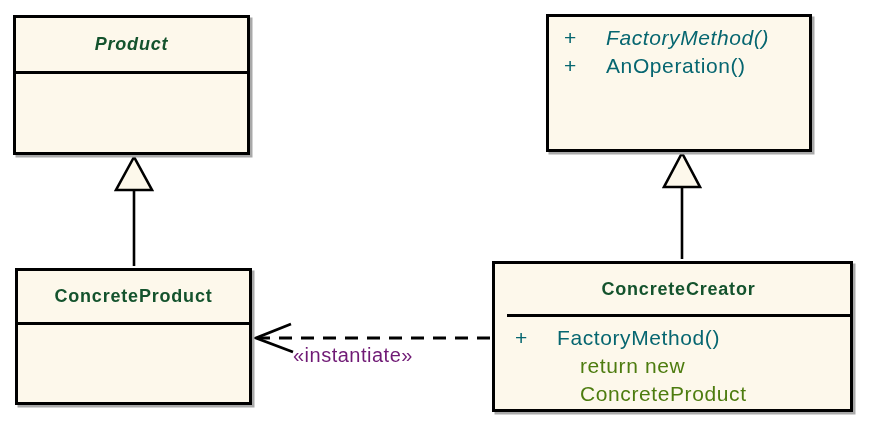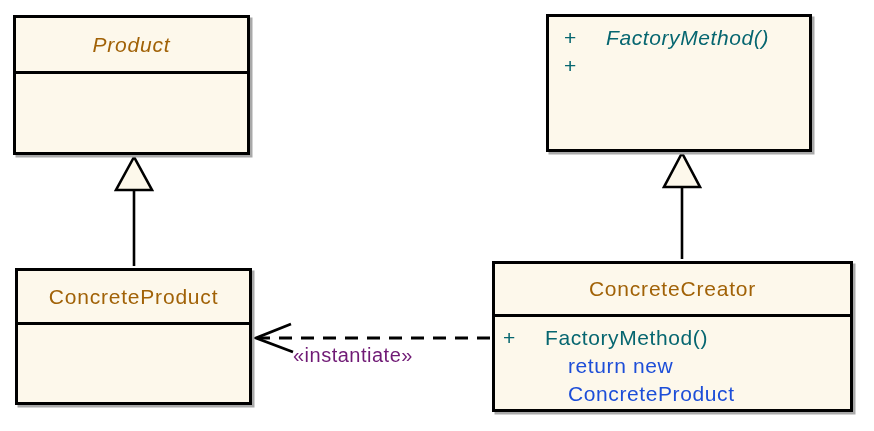--- a/index.html
+++ b/index.html
@@ -19,24 +19,24 @@
     box-shadow: 2.5px 2.5px 0 #a9a9a9;
     box-sizing: border-box;
     display: flex;
     flex-direction: column;
   }
   .uml-title {
     border-bottom: 3px solid #000000;
     display: flex;
     align-items: center;
     justify-content: center;
-    font-weight: normal;
-    font-size: 21px;
+    font-weight: bold;
+    font-size: 18px;
     letter-spacing: 0.8px;
-    color: #a16207;
+    color: #14532d;
   }
   .uml-title.abstract { font-style: italic; }
   .uml-body { flex: 1; }
 
   .method-row {
     display: flex;
     align-items: center;
     height: 28px;
     font-size: 21px;
     letter-spacing: 0.6px;
@@ -48,34 +48,34 @@
     width: 42px;
     flex: 0 0 42px;
   }
   .method-row.abstract .sig { font-style: italic; }
 
   .note-row {
     height: 28px;
     line-height: 28px;
     font-size: 21px;
     letter-spacing: 0.6px;
-    color: #1d4ed8;
+    color: #4d7c0f;
     white-space: nowrap;
   }
 
   
   #box-product          { left: 13px;  top: 15px;  width: 237px; height: 140px; }
   #box-product .uml-title { height: 53px; }
   #box-creator          { left: 546px; top: 14px;  width: 266px; height: 138px; }
   #box-creator .uml-title { height: 51px; }
   #box-creator .uml-body { padding-top: 7px; }
   #box-creator .method-row { padding-left: 15px; }
   #box-concrete-product { left: 15px;  top: 268px; width: 237px; height: 137px; }
   #box-concrete-product .uml-title { height: 51px; }
-  #box-concrete-creator { left: 492px; top: 261px; width: 361px; height: 151px; }
+  #box-concrete-creator { left: 492px; top: 261px; width: 361px; height: 151px; padding-left: 12px; }
   #box-concrete-creator .uml-title { height: 50px; }
   #box-concrete-creator .uml-body { padding-top: 7px; }
   #box-concrete-creator .method-row { padding-left: 8px; }
   #box-concrete-creator .note-row { padding-left: 73px; }
 
   .arrow-layer {
     position: absolute; inset: 0;
     width: 874px; height: 431px;
     pointer-events: none;
   }
@@ -118,20 +118,21 @@
   </div>
 
   <div class="uml-class" id="box-creator">
     <div class="uml-body">
       <div class="method-row abstract">
         <span class="vis">+</span>
         <span class="sig">FactoryMethod()</span>
       </div>
       <div class="method-row">
         <span class="vis">+</span>
+        <span class="sig">AnOperation()</span>
       </div>
     </div>
   </div>
 
   <div class="uml-class" id="box-concrete-product">
     <div class="uml-title">ConcreteProduct</div>
     <div class="uml-body"></div>
   </div>
 
   <div class="uml-class" id="box-concrete-creator">

